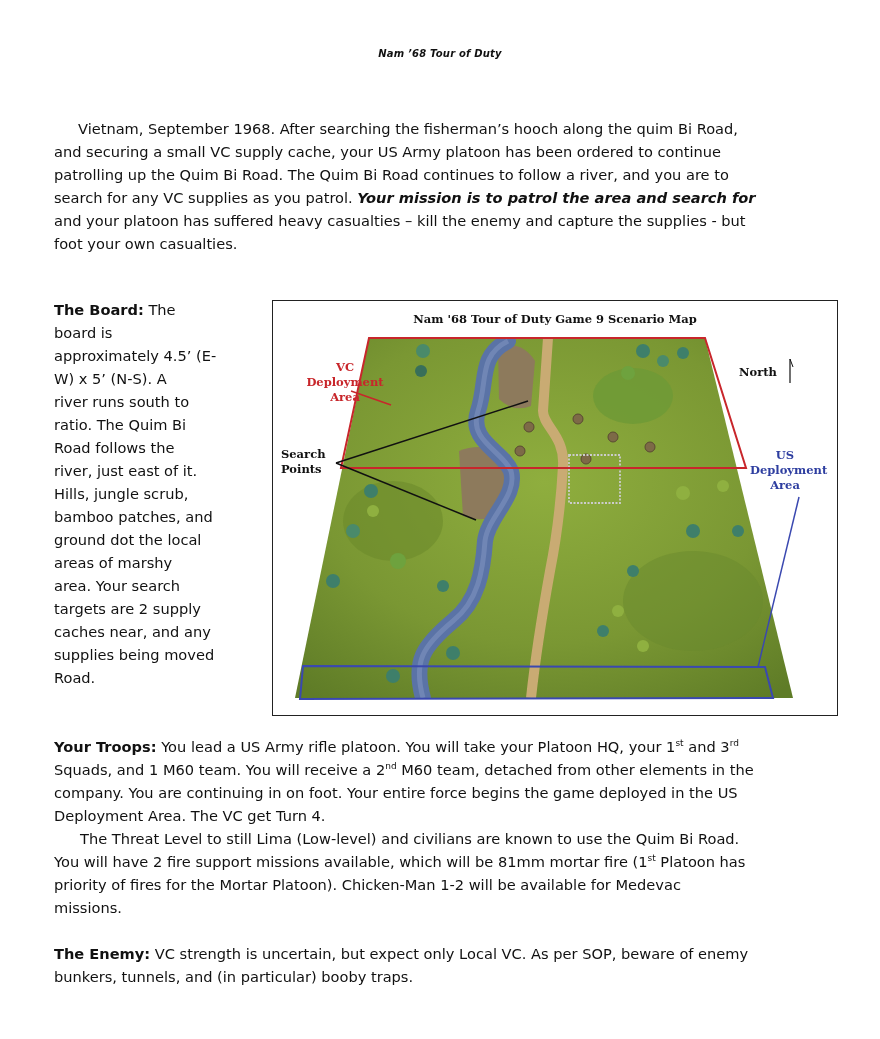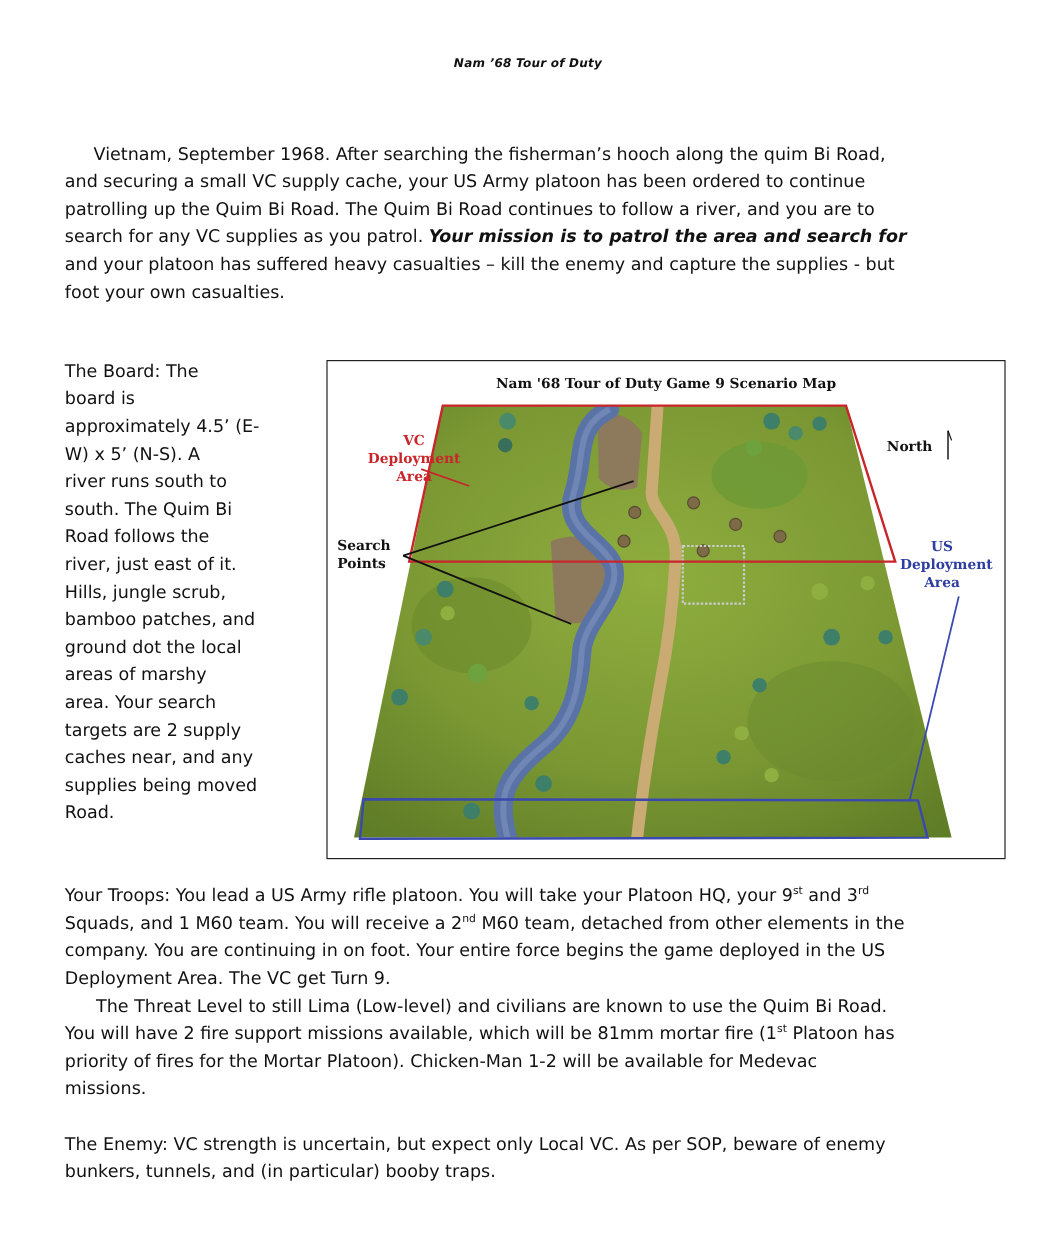--- a/index.html
+++ b/index.html
@@ -7,21 +7,21 @@
          font-family: "DejaVu Sans", sans-serif; color: #111; }
   .page { position: absolute; left: 0; top: 0; width: 880px; height: 1039px; }
   .title { position: absolute; left: 0; width: 880px; text-align: center; top: 48px;
            font-size: 10px; font-weight: bold; font-style: italic; letter-spacing: 0.2px; }
   .subtitle { position: absolute; left: 0; width: 880px; text-align: center; top: 71px; font-size: 15px; }
   .para { position: absolute; font-size: 14.6px; line-height: 23px; }
   .intro { left: 54px; top: 117px; width: 740px; }
   .intro .indent { display: inline-block; width: 24px; }
   .bold-it { font-weight: bold; font-style: italic; }
   .board-text { left: 54px; top: 298px; width: 182px; }
-  .hd { font-weight: normal; }
+  .hd { font-weight: bold; }
   .troops { left: 54px; top: 735px; width: 770px; }
   .enemy { left: 54px; top: 942px; width: 770px; }
   sup { font-size: 9px; line-height: 0; vertical-align: 6px; }
   .line { display: block; white-space: nowrap; }
 
   .map-frame { position: absolute; left: 244px; top: 300px; width: 566px; height: 416px;
                border: 1.5px solid #222; box-sizing: border-box; background: #fff; margin-left: 28px; }
   .map-frame svg { position: absolute; left: 0; top: 0; }
   .map-title { position: absolute; left: 0; width: 100%; top: 11px; text-align: center;
                font-family: "DejaVu Serif", serif; font-weight: bold; font-size: 11.5px; }
@@ -47,21 +47,21 @@
     <span class="line">and your platoon has suffered heavy casualties – kill the enemy and capture the supplies - but</span>
     <span class="line">foot your own casualties.</span>
   </div>
 
   <div class="para board-text">
     <span class="line"><span class="hd">The Board:</span><span> The</span></span>
     <span class="line">board is</span>
     <span class="line">approximately 4.5’ (E-</span>
     <span class="line">W) x 5’ (N-S).   A</span>
     <span class="line">river runs south to</span>
-    <span class="line">south.  The Quim Bi</span>
+    <span class="line">ratio.  The Quim Bi</span>
     <span class="line">Road follows the</span>
     <span class="line">river, just east of it.</span>
     <span class="line">Hills, jungle scrub,</span>
     <span class="line">bamboo patches, and</span>
     <span class="line">ground dot the local</span>
     <span class="line">areas of marshy</span>
     <span class="line">area.  Your search</span>
     <span class="line">targets are 2 supply</span>
     <span class="line">caches near, and any</span>
     <span class="line">supplies being moved</span>
@@ -161,24 +161,24 @@
     </div>
     <div class="lbl lbl-north">North</div>
     <div class="lbl lbl-us">
       <div>US</div>
       <div>Deployment</div>
       <div>Area</div>
     </div>
   </div>
 
   <div class="para troops">
-    <span class="line"><span class="hd">Your Troops:</span><span> You lead a US Army rifle platoon.  You will take your Platoon HQ, your 9</span><sup>st</sup><span> and 3</span><sup>rd</sup></span>
+    <span class="line"><span class="hd">Your Troops:</span><span> You lead a US Army rifle platoon.  You will take your Platoon HQ, your 1</span><sup>st</sup><span> and 3</span><sup>rd</sup></span>
     <span class="line"><span>Squads, and 1 M60 team.   You will receive a 2</span><sup>nd</sup><span> M60 team, detached from other elements in the</span></span>
     <span class="line">company.  You are continuing in on foot.  Your entire force begins the game deployed in the US</span>
-    <span class="line">Deployment Area.  The VC get Turn 9.</span>
+    <span class="line">Deployment Area.  The VC get Turn 4.</span>
     <span class="line"><span style="display:inline-block;width:26px"></span><span>The Threat Level to still Lima (Low-level) and civilians are known to use the Quim Bi Road.</span></span>
     <span class="line"><span>You will have 2 fire support missions available, which will be 81mm mortar fire (1</span><sup>st</sup><span> Platoon has</span></span>
     <span class="line">priority of fires for the Mortar Platoon).  Chicken-Man 1-2 will be available for Medevac</span>
     <span class="line">missions.</span>
   </div>
 
   <div class="para enemy">
     <span class="line"><span class="hd">The Enemy:</span><span>  VC strength is uncertain, but expect only Local VC.  As per SOP, beware of enemy</span></span>
     <span class="line">bunkers, tunnels, and (in particular) booby traps.</span>
   </div>

